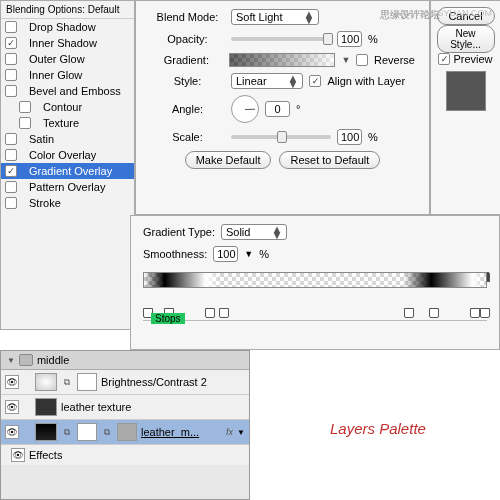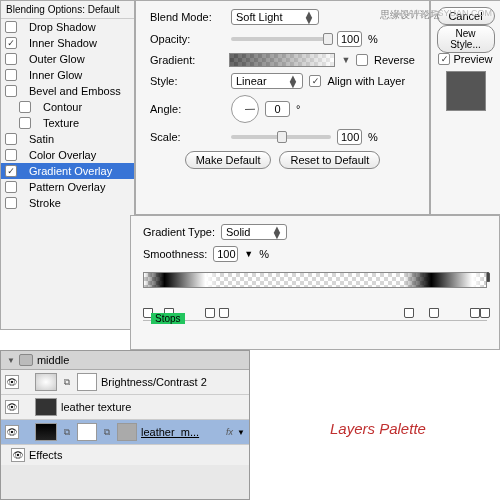--- a/index.html
+++ b/index.html
@@ -11,21 +11,21 @@
 .styles-header { padding: 3px 5px; font-size: 10px; border-bottom: 1px solid #ccc; }
 .style-row { display: flex; align-items: center; padding: 2px 4px; gap: 12px; }
 .style-row.sub { padding-left: 18px; }
 .style-row.sel { background: #3874d6; color: #fff; }
 .cb { width: 12px; height: 12px; border: 1px solid #888; background: #fff; display: inline-flex; align-items: center; justify-content: center; border-radius: 2px; }
 .cb.on::after { content: "✓"; font-size: 9px; color: #333; }
 .style-row.sel .cb.on::after { color: #333; }
 
 .opts-panel { position: absolute; left: 135px; top: 0; width: 295px; height: 215px; background: #f6f6f6; border: 1px solid #aaa; padding: 8px 14px; }
 .row { display: flex; align-items: center; gap: 6px; margin-bottom: 6px; }
-.lbl { width: 75px; text-align: left; }
+.lbl { width: 75px; text-align: center; }
 .select { border: 1px solid #888; border-radius: 3px; padding: 1px 4px; display: inline-flex; align-items: center; background: #fff; gap: 21px; }
 .arrows { font-size: 8px; line-height: 6px; color: #555; display: flex; flex-direction: column; }
 .slider { width: 100px; height: 4px; background: #ccc; border-radius: 2px; position: relative; }
 .slider .thumb { position: absolute; top: -4px; width: 10px; height: 12px; background: #eee; border: 1px solid #888; border-radius: 2px; }
 .numbox { width: 25px; border: 1px solid #888; border-radius: 3px; padding: 1px 3px; text-align: center; background: #fff; }
 .grad-swatch { width: 110px; height: 14px; border: 1px solid #888; background: repeating-conic-gradient(#ccc 0 25%, #fff 0 50%) 0 0/8px 8px; position: relative; }
 .grad-swatch::after { content:""; position:absolute; inset:0; background: linear-gradient(to right, #000, #fff); opacity: 0.6; }
 .angle-dial { width: 28px; height: 28px; border: 1px solid #999; border-radius: 50%; background: #fff; position: relative; }
 .angle-dial::after { content:""; position:absolute; left:50%; top:50%; width: 10px; height: 1px; background:#555; transform-origin:left; transform:rotate(-1deg); }
 .btn { border: 1px solid #888; border-radius: 10px; padding: 2px 10px; background: linear-gradient(#fff,#e8e8e8); display: inline-block; }

